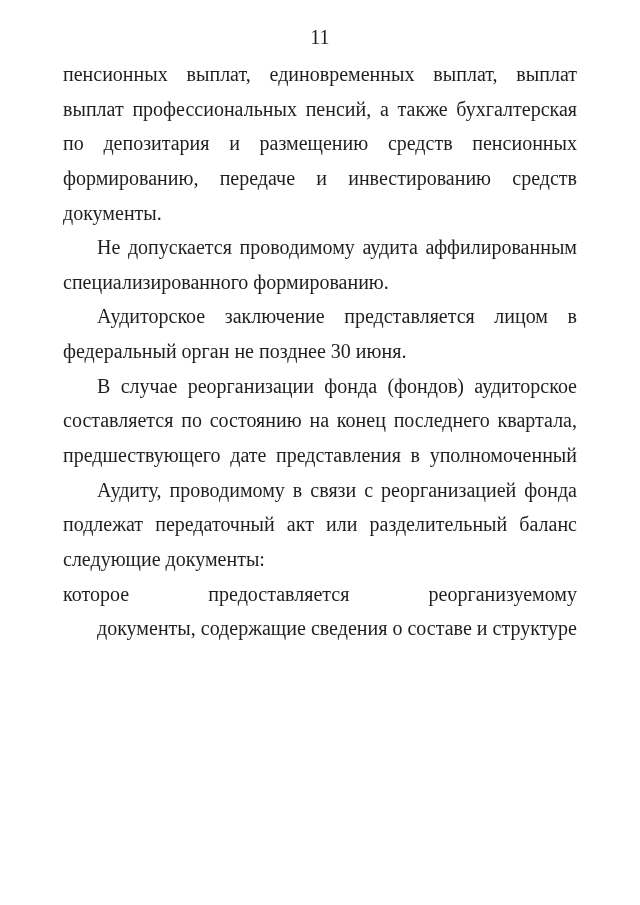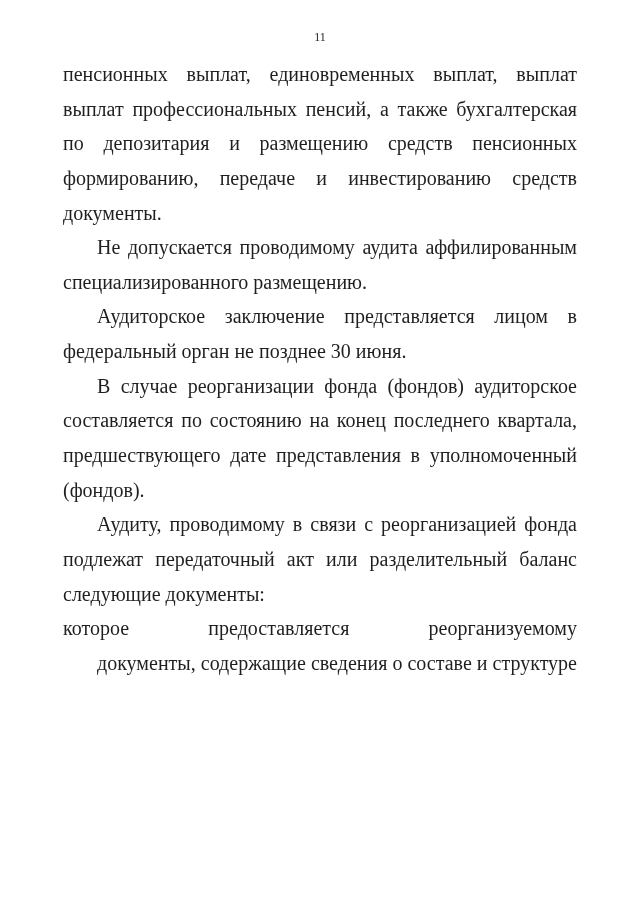--- a/index.html
+++ b/index.html
@@ -15,21 +15,21 @@
     font-family: "Liberation Serif", "DejaVu Serif", serif;
     color: #1f1f1f;
     overflow: hidden;
   }
   .pageno {
     position: absolute;
     top: 28px;
     left: 0;
     width: 100%;
     text-align: center;
-    font-size: 12px;
+    font-size: 20px;
     line-height: 18px;
   }
   .content {
     position: absolute;
     top: 57px;
     left: 63px;
     width: 514px;
   }
   .line {
     height: 34.65px;
@@ -52,26 +52,25 @@
 
 <div class="page">
   <div class="pageno">11</div>
   <div class="content">
       <div class="line j">пенсионных выплат, единовременных выплат, выплат правопреемникам,</div>
       <div class="line j">выплат профессиональных пенсий, а также бухгалтерская (финансовая)</div>
       <div class="line j">по депозитария и размещению средств пенсионных резервов и</div>
       <div class="line j">формированию, передаче и инвестированию средств пенсионных</div>
       <div class="line">документы.</div>
       <div class="line j i">Не допускается проводимому аудита аффилированным лицом фонда,</div>
-      <div class="line">специализированного размещению.</div>
+      <div class="line">специализированного формированию.</div>
       <div class="line j i">Аудиторское заключение представляется лицом в уполномоченный</div>
       <div class="line">федеральный орган не позднее 30 июня.</div>
       <div class="line j i">В случае реорганизации фонда (фондов) аудиторское заключение</div>
       <div class="line j">составляется по состоянию на конец последнего квартала,</div>
       <div class="line j">предшествующего дате представления в уполномоченный федеральный</div>
-      <div class="line">(фондов).</div>
       <div class="line j i">Аудиту, проводимому в связи с реорганизацией фонда (фондов),</div>
       <div class="line j">подлежат передаточный акт или разделительный баланс фонда (фондов) и</div>
       <div class="line">следующие документы:</div>
       <div class="line j">которое предоставляется реорганизуемому (реорганизуемым) фонду</div>
       <div class="line j i">документы, содержащие сведения о составе и структуре имущества,</div>
     </div>
 </div>
 
 </body></html>

